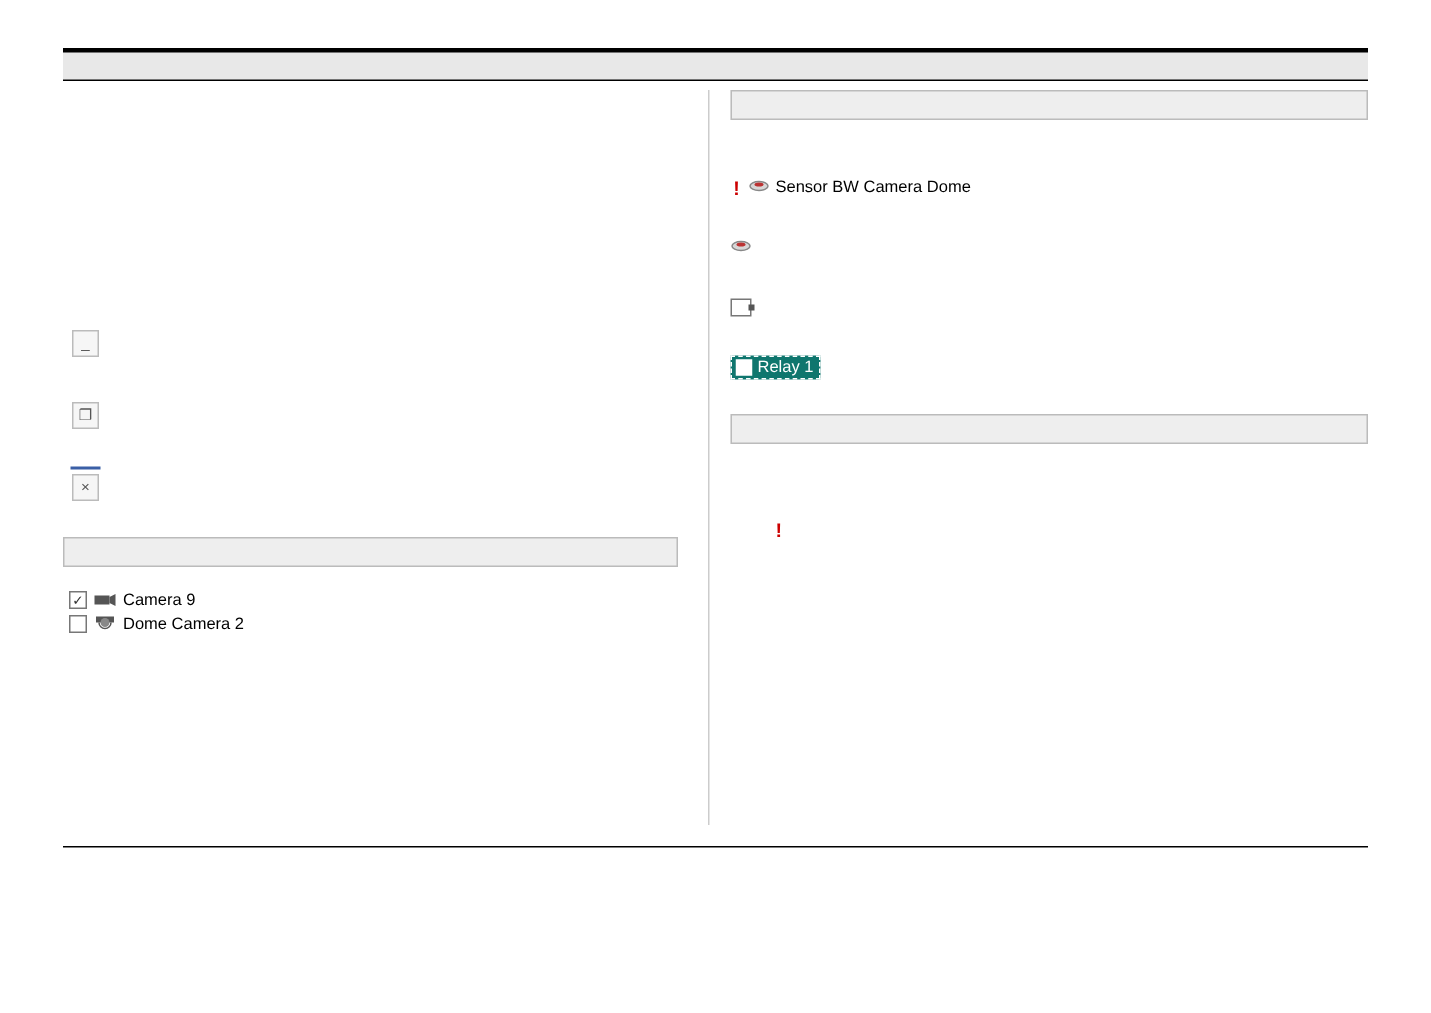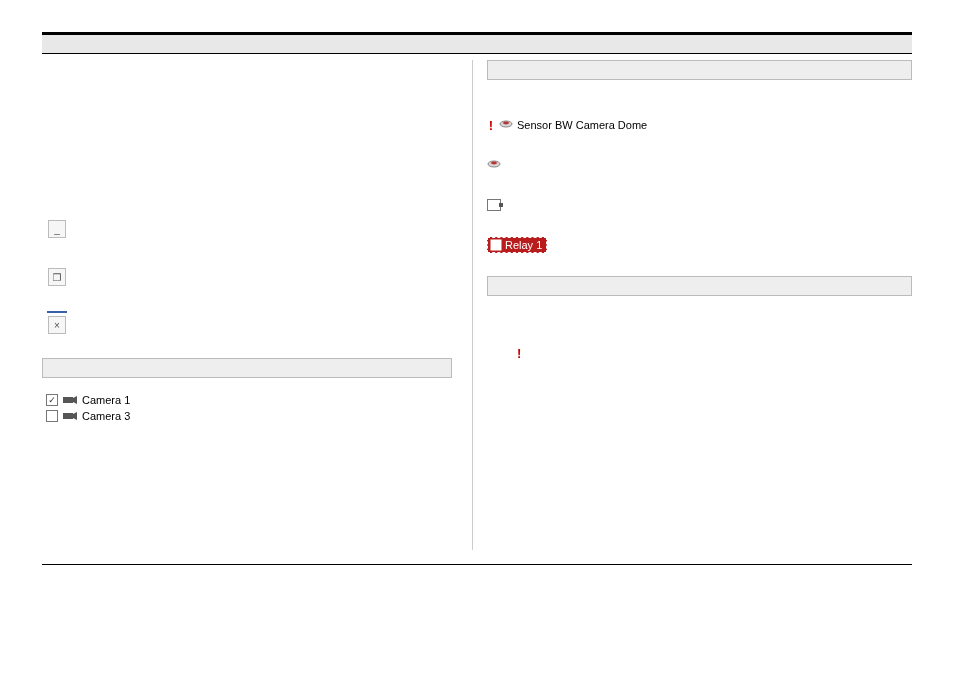--- a/index.html
+++ b/index.html
@@ -135,21 +135,21 @@
   .aux-icon::after {
     content: "";
     position: absolute;
     right: -3px;
     top: 3px;
     width: 4px;
     height: 4px;
     background: #555;
   }
   .sel {
-    background: #b91c1c;
+    background: #0f766e;
     color: #fff;
     padding: 1px 4px 1px 2px;
     border: 1px dashed #fff;
     display: inline-flex;
     align-items: center;
     gap: 3px;
   }
   .relay-icon {
     width: 12px;
     height: 12px;
@@ -202,34 +202,35 @@
       <div class="camera-list">
 
         <label class="cam-row">
           <span class="chk">✓</span>
           <span class="cam-icon">
             <svg viewBox="0 0 16 12">
                 <rect x="1" y="3" width="10" height="6" fill="#555"></rect>
                 <polygon points="11,4 15,2 15,10 11,8" fill="#555"></polygon>
               </svg>
           </span>
-          <span>Camera 1</span>
+          <span>Camera 9</span>
         </label>
-
 
         <label class="cam-row">
           <span class="chk"></span>
-          <span class="cam-icon">
+          <span class="cam-icon ptz">
             <svg viewBox="0 0 16 12">
-                <rect x="1" y="3" width="10" height="6" fill="#555"></rect>
-                <polygon points="11,4 15,2 15,10 11,8" fill="#555"></polygon>
+                <rect x="2" y="1" width="12" height="4" fill="#555"></rect>
+                <path d="M4 5 A4 4 0 0 0 12 5" fill="none" stroke="#555"></path>
+                <circle cx="8" cy="5" r="3" fill="#888"></circle>
               </svg>
           </span>
-          <span>Camera 3</span>
+          <span>Dome Camera 2</span>
         </label>
+
       </div>
     </div>
 
     <div class="col-right">
       <div class="col-right-inner">
         <div class="section-head"></div>
 
         <div class="right-list">
           <div class="right-item">
             <span class="bang">!</span>

